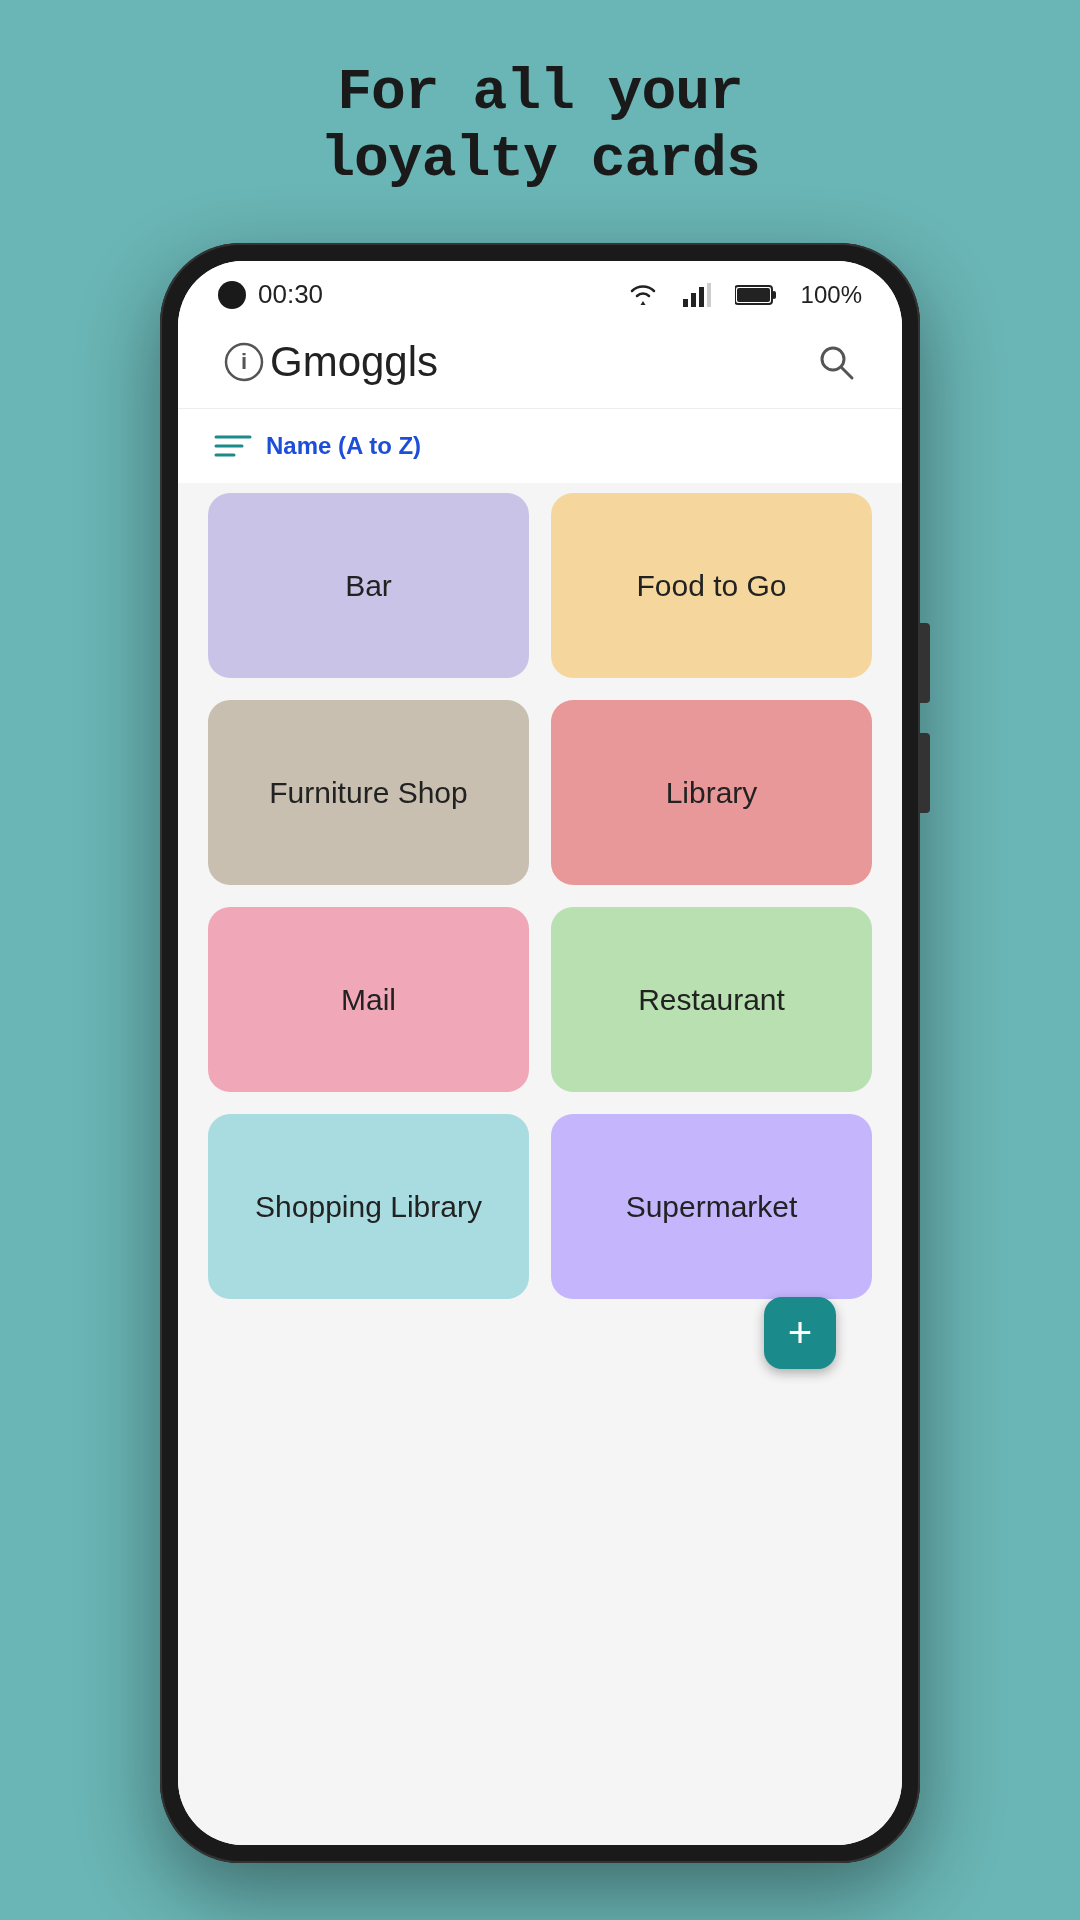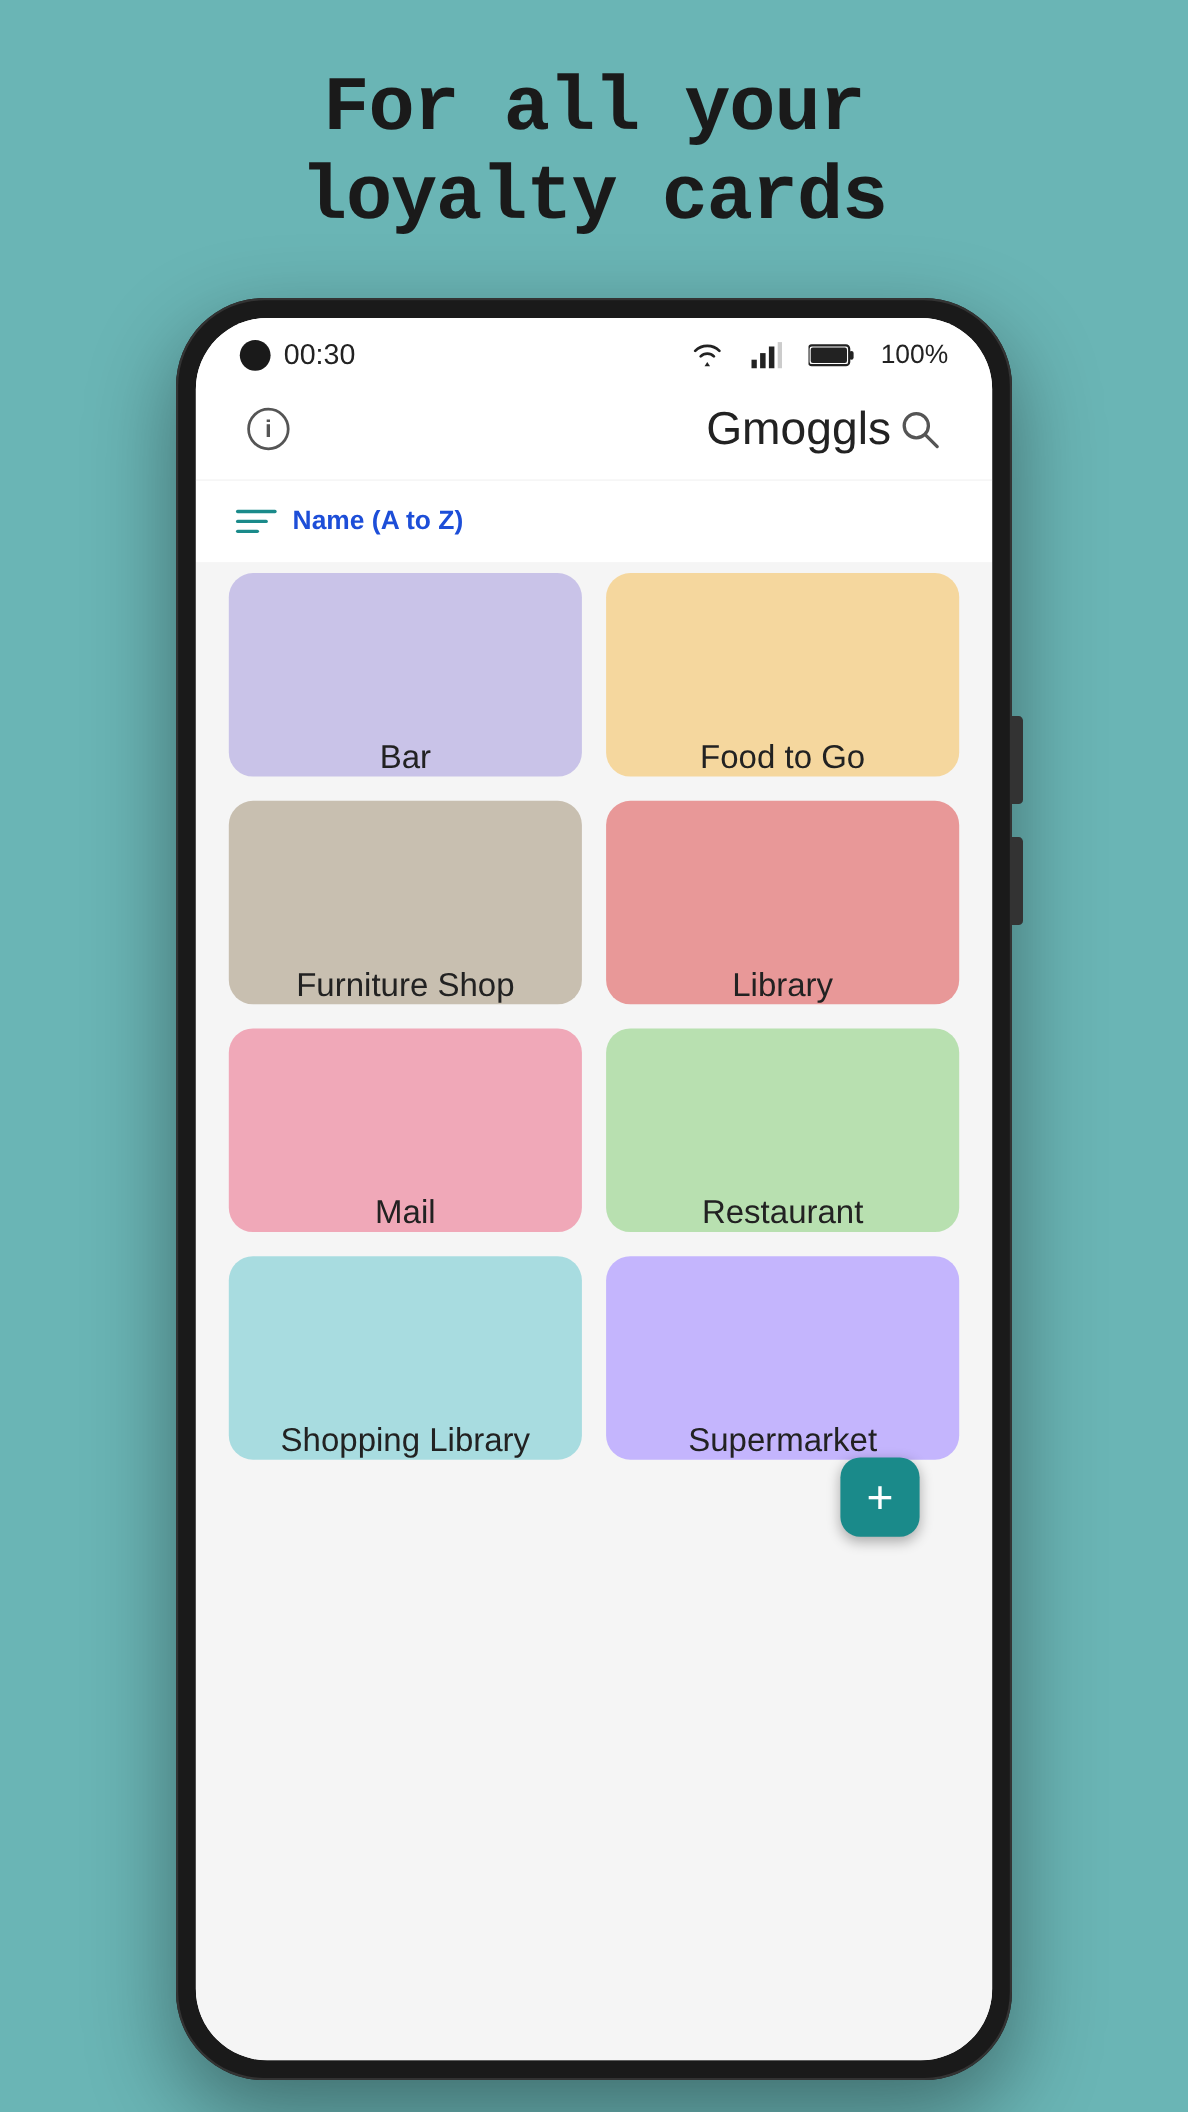--- a/index.html
+++ b/index.html
@@ -11,21 +11,21 @@
       display: flex;
       flex-direction: column;
       align-items: center;
       font-family: 'Arial', sans-serif;
       overflow: hidden;
     }
 
     .headline {
       text-align: center;
       color: #1a1a1a;
-      font-size: 70px;
+      font-size: 58px;
       font-weight: 800;
       line-height: 1.15;
       margin-top: 60px;
       margin-bottom: 50px;
       font-family: 'Courier New', monospace;
       letter-spacing: -1px;
     }
 
     .phone-outer {
       width: 760px;
@@ -96,21 +96,21 @@
       padding: 16px 40px 20px 40px;
       background: #fff;
       border-bottom: 1px solid #eee;
       flex-shrink: 0;
     }
 
     .app-bar-title {
       font-size: 42px;
       font-weight: 400;
       color: #222;
-      text-align: right;
+      text-align: left;
       flex: 1;
     }
 
     .icon-btn {
       width: 52px;
       height: 52px;
       display: flex;
       align-items: center;
       justify-content: center;
       cursor: pointer;
@@ -142,21 +142,21 @@
 
     .grid {
       display: grid;
       grid-template-columns: 1fr 1fr;
       gap: 22px;
     }
 
     .grid-item {
       border-radius: 22px;
       display: flex;
-      align-items: flex-end;
+      align-items: center;
       justify-content: center;
       height: 185px;
       cursor: pointer;
     }
 
     .grid-item-label {
       font-size: 30px;
       color: #222;
       font-weight: 400;
       text-align: center;

